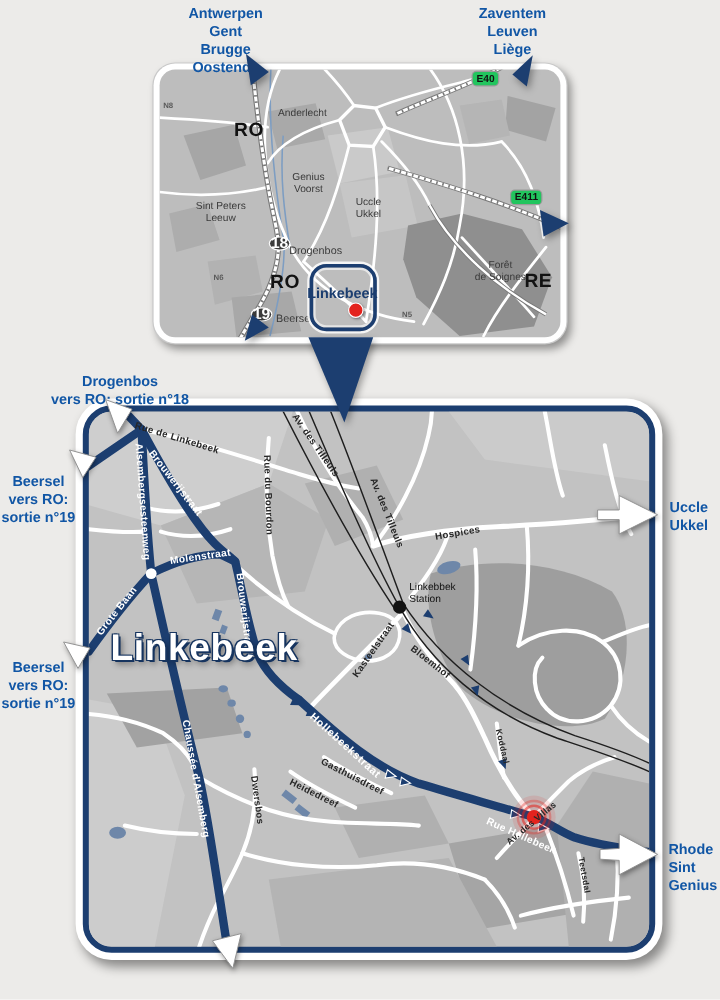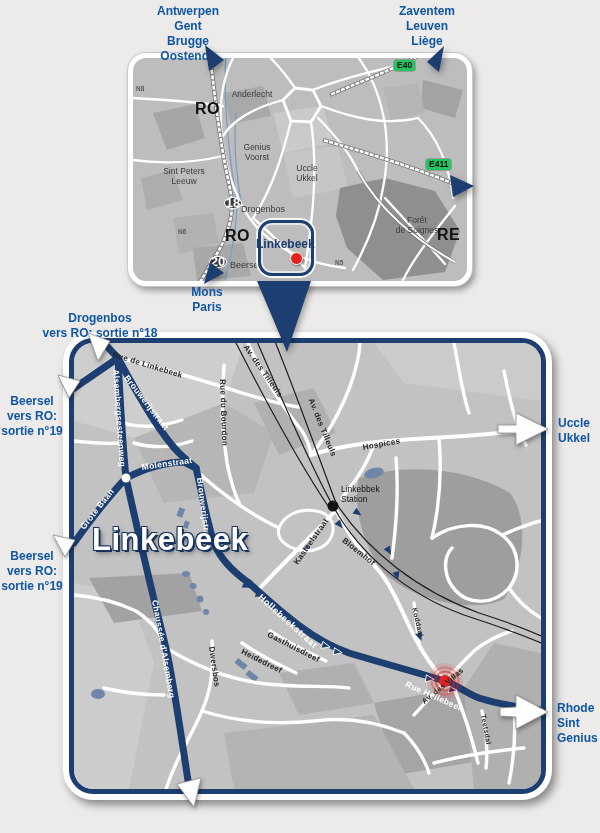--- a/index.html
+++ b/index.html
@@ -132,37 +132,35 @@
       <div class="rd" style="left:62px;top:42px;">RO</div>
       <div class="rd" style="left:92px;top:169px;">RO</div>
       <div class="rd" style="left:304px;top:168px;">RE</div>
       <div class="nn" style="left:3px;top:27px;">N8</div>
       <div class="nn" style="left:45px;top:170px;">N6</div>
       <div class="nn" style="left:202px;top:201px;">N5</div>
 
       <div class="badge-e" style="left:261px;top:2px;">E40</div>
       <div class="badge-e" style="left:293px;top:101px;">E411</div>
       <div class="badge-n" style="left:92px;top:140px;">18</div>
-      <div class="badge-n" style="left:77px;top:199px;">20</div>
+      <div class="badge-n" style="left:77px;top:199px;">19</div>
 
       <div id="linkebeek-box"></div>
       <div id="linkebeek-box-label">Linkebeek</div>
       <div id="inset-red-dot"></div>
     </div>
   </div>
 
   <div class="lbl-blue" style="left:118px;top:4px;width:140px;">Antwerpen
 Gent
 Brugge
 Oostende</div>
   <div class="lbl-blue" style="left:357px;top:4px;width:140px;">Zaventem
 Leuven
 Liège</div>
-  <div class="lbl-blue" style="left:157px;top:285px;width:100px;">Mons
-Paris</div>
 
   <div id="map2-frame">
     <div id="map2-border">
       <div id="map2-content">
         <svg width="467" height="446" viewBox="0 0 467 446">
           <g>
             <polygon points="0,0 170,0 150,60 60,95 0,78" fill="#cecece"></polygon>
             <polygon points="300,0 467,0 467,58 330,40" fill="#cbcbcb"></polygon>
             <polygon points="0,240 55,250 80,320 55,446 0,446" fill="#cccccc"></polygon>
             <polygon points="60,95 150,60 200,90 180,150 90,160" fill="#b6b6b6"></polygon>

